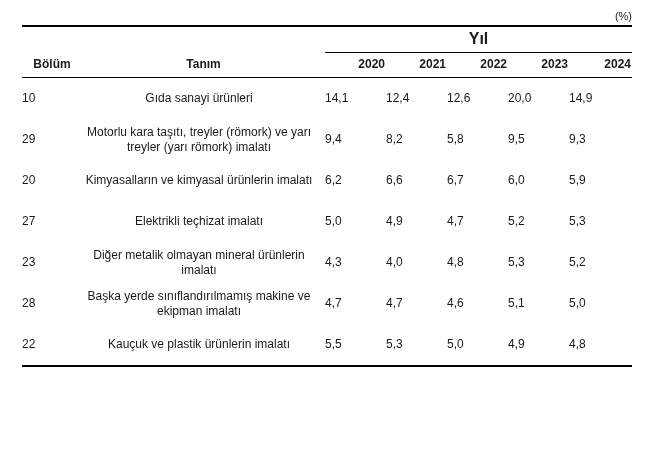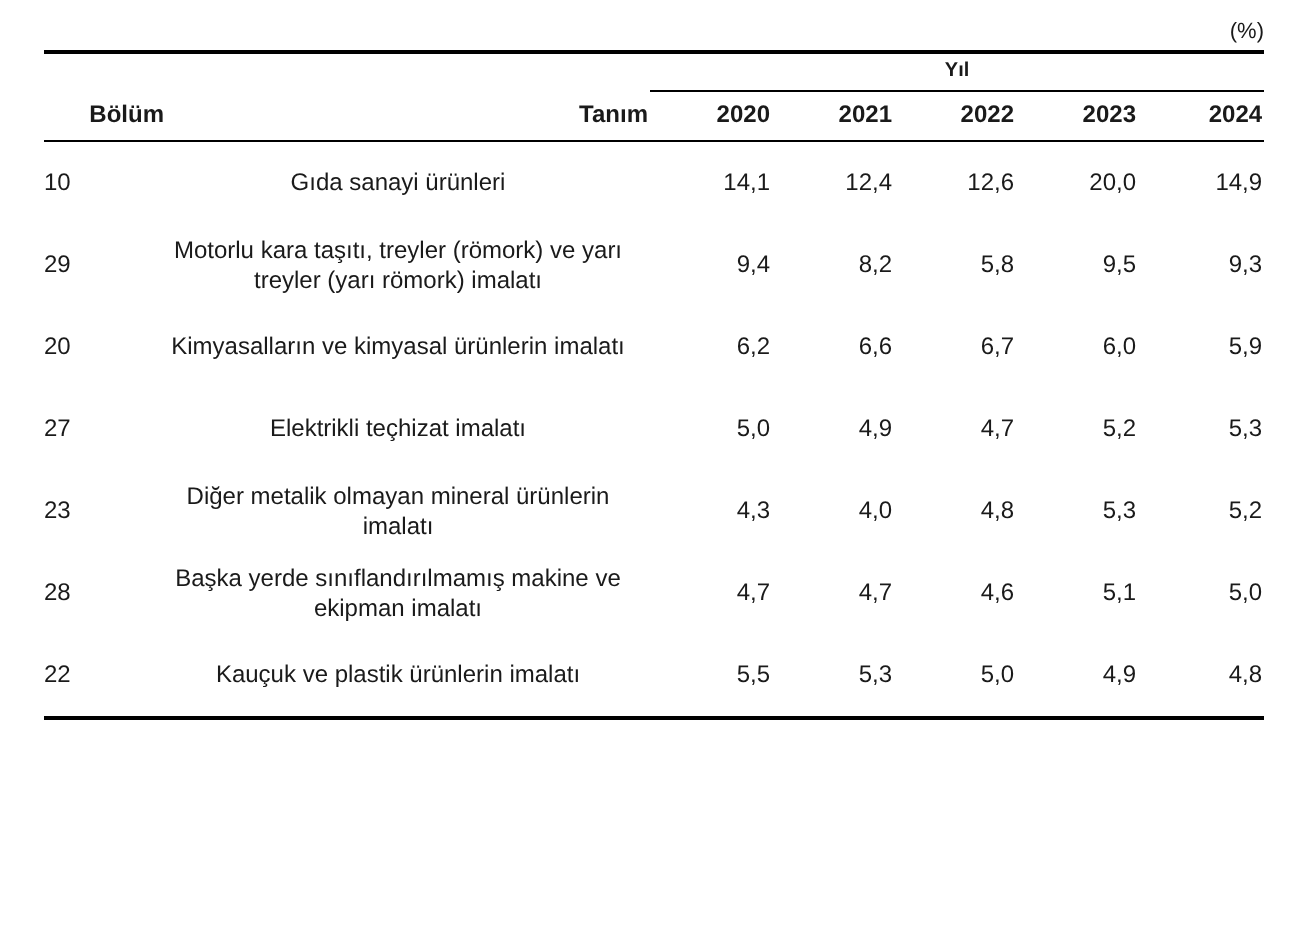--- a/index.html
+++ b/index.html
@@ -30,44 +30,44 @@
     border-collapse: collapse;
     table-layout: fixed;
     border-top: 2px solid #000000;
     border-bottom: 2px solid #000000;
     font-size: 12px;
     color: #1a1a1a;
   }
   tr.group-header-row th {
     padding: 3px 0 4px 0;
     font-weight: bold;
-    font-size: 10px;
+    font-size: 16px;
   }
   tr.group-header-row th.year-group {
     text-align: center;
     border-bottom: 1px solid #000000;
   }
   tr.column-header-row th {
     font-weight: bold;
     font-size: 12px;
     padding: 4px 1px 6px 0;
     border-bottom: 1.5px solid #000000;
     vertical-align: bottom;
   }
-  tr.column-header-row th.txt { text-align: right; padding-left: 0; }
+  tr.column-header-row th.txt { text-align: center; padding-left: 0; }
   tr.column-header-row th.num { text-align: right; }
   tbody td {
     height: 37px;
     padding: 2px 1px 2px 0;
     vertical-align: middle;
     line-height: 1.25;
   }
   tbody td.col-code { text-align: left; }
   tbody td.col-desc { text-align: center; padding-right: 10px; }
-  tbody td.col-val  { text-align: right; }
+  tbody td.col-val  { text-align: left; }
 </style>
 </head>
 <body>
 
 <div class="page">
 
   <div class="pct-label">(%)</div>
 
   <table class="stat-table">
     <colgroup>

